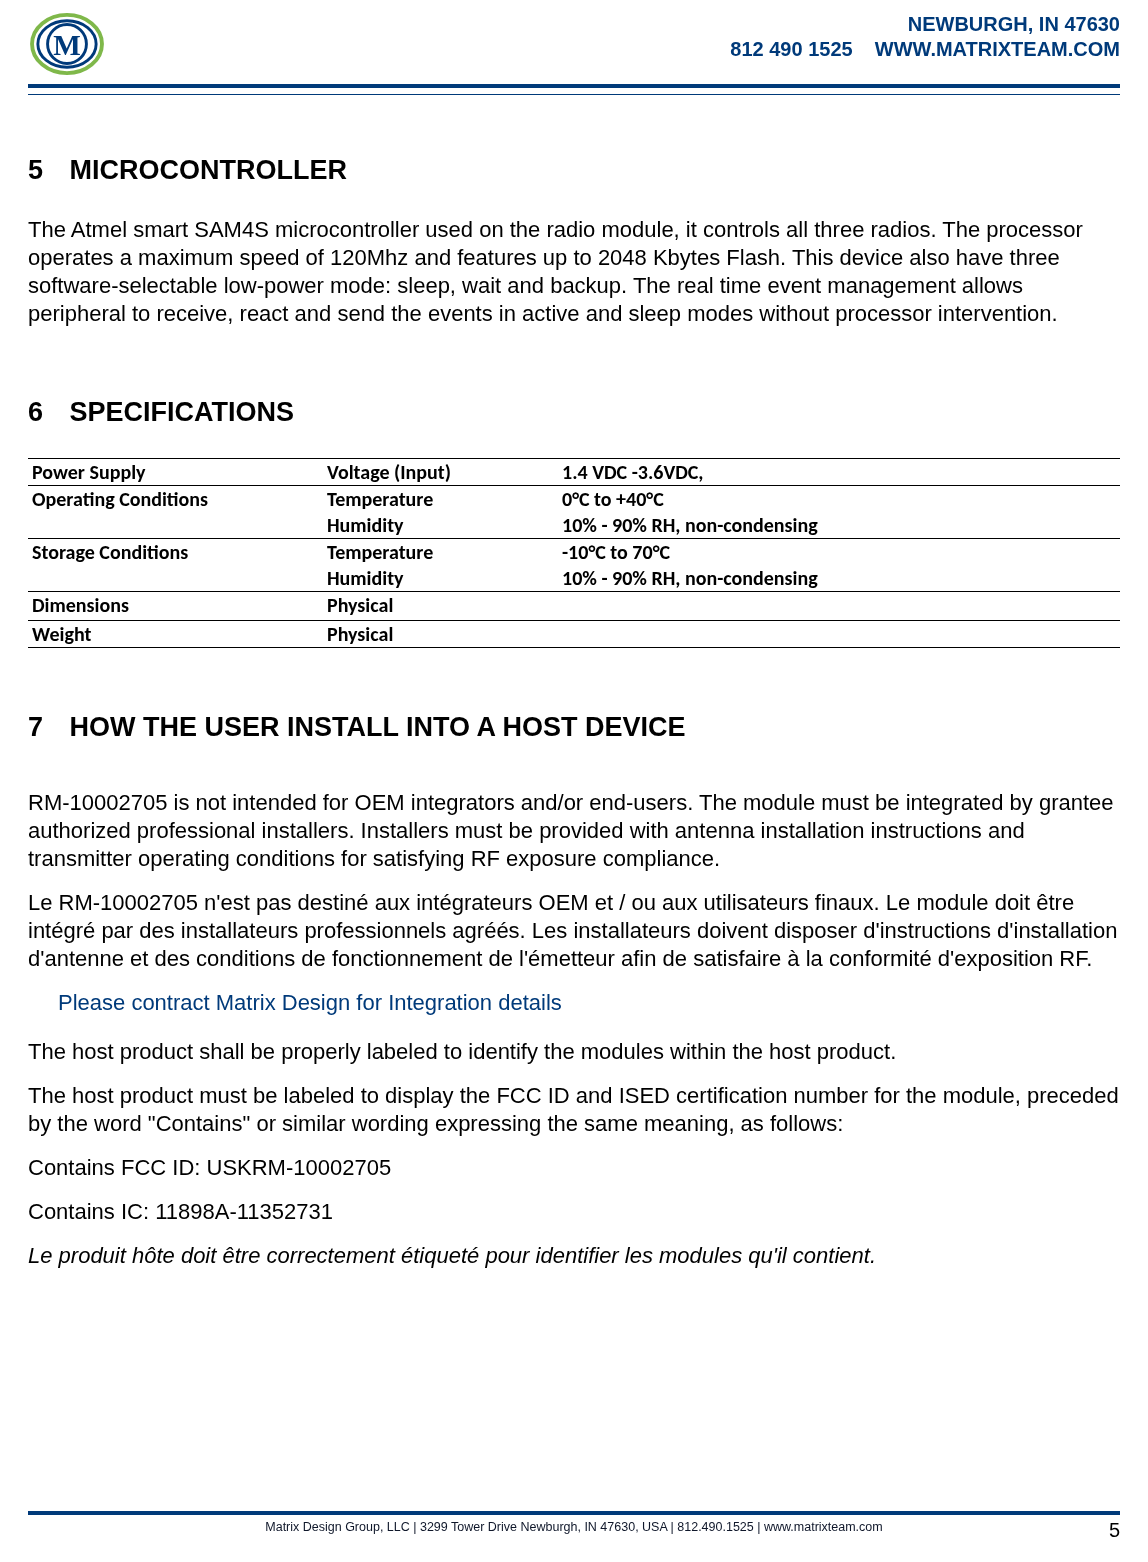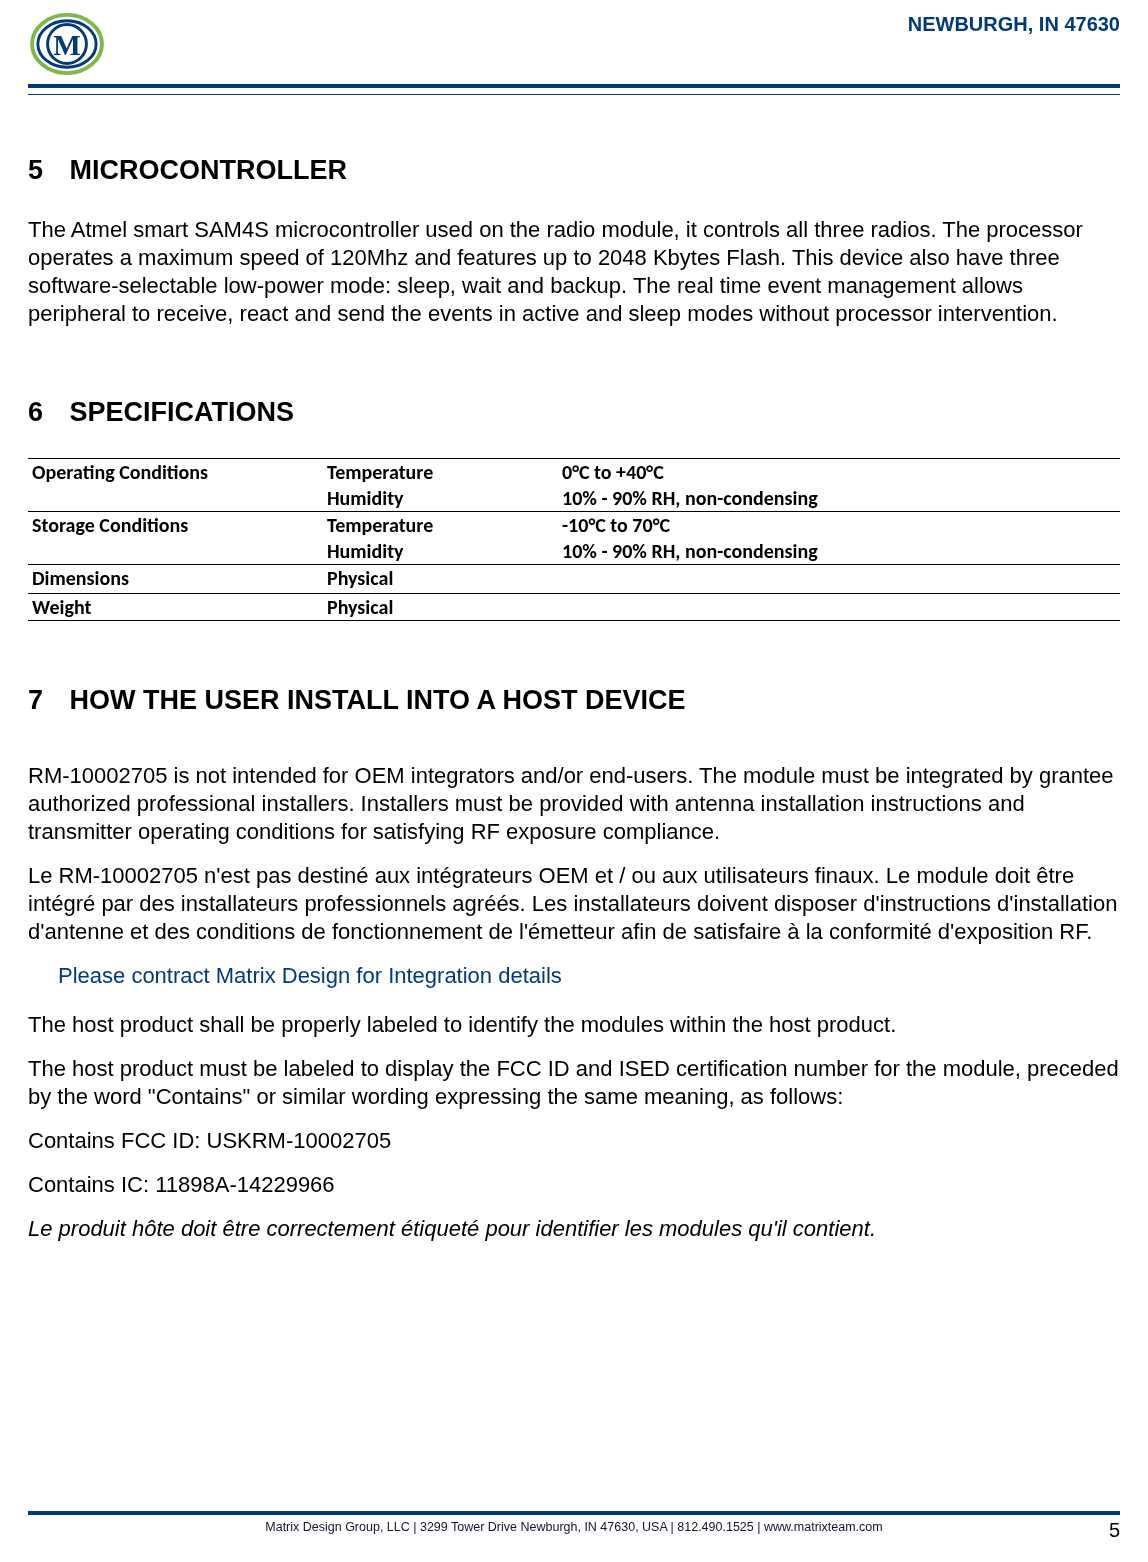--- a/index.html
+++ b/index.html
@@ -131,38 +131,44 @@
       <svg viewBox="0 0 80 70">
         <ellipse cx="40" cy="35" rx="36" ry="30" fill="none" stroke="#7fb84a" stroke-width="4"></ellipse>
         <ellipse cx="40" cy="35" rx="30" ry="24" fill="none" stroke="#003a7a" stroke-width="3"></ellipse>
         <circle cx="40" cy="35" r="20" fill="#fff" stroke="#003a7a" stroke-width="3"></circle>
         <text x="40" y="46" text-anchor="middle" font-family="Georgia,serif" font-weight="bold" font-size="30" fill="#003a7a">M</text>
       </svg>
     </div>
   </div>
   <div class="contact-block">
     <div>NEWBURGH, IN 47630</div>
+    <div class="contact-row2"><span>812 490 1525</span>    <span>WWW.MATRIXTEAM.COM</span></div>
   </div>
 </div>
 <div class="header-inner-line"></div>
 
 <h2 class="section">
   <span class="sec-num">5</span>
   <span>MICROCONTROLLER</span>
 </h2>
 <p class="body">The Atmel smart SAM4S microcontroller used on the radio module, it controls all three radios.  The processor operates a maximum speed of 120Mhz and features up to 2048 Kbytes Flash. This device also have three software-selectable low-power mode: sleep, wait and backup.  The real time event management allows peripheral to receive, react and send the events in active and sleep modes without processor intervention.</p>
 
 <div class="sec6-gap"></div>
 
 <h2 class="section">
   <span class="sec-num">6</span>
   <span>SPECIFICATIONS</span>
 </h2>
 <table class="spec">
   <tbody id="spec-body">
+      <tr class="divider">
+        <td class="col1">Power Supply</td>
+        <td class="col2">Voltage (Input)</td>
+        <td>1.4 VDC -3.6VDC,</td>
+      </tr>
       <tr class="divider">
         <td class="col1">Operating Conditions</td>
         <td class="col2">Temperature</td>
         <td>0°C to +40°C</td>
       </tr>
       <tr>
         <td class="col1"></td>
         <td class="col2">Humidity</td>
         <td>10% - 90% RH, non-condensing</td>
       </tr>
@@ -205,21 +211,21 @@
   <span class="sec-num">7</span>
   <span>HOW THE USER INSTALL INTO A HOST DEVICE</span>
 </h2>
 <div style="height:16px"></div>
 <p class="body">RM-10002705 is not intended for OEM integrators and/or end-users. The module must be integrated by grantee authorized professional installers. Installers must be provided with antenna installation instructions and transmitter operating conditions for satisfying RF exposure compliance.</p>
 <p class="body">Le RM-10002705 n'est pas destiné aux intégrateurs OEM et / ou aux utilisateurs finaux. Le module doit être intégré par des installateurs professionnels agréés. Les installateurs doivent disposer d'instructions d'installation d'antenne et des conditions de fonctionnement de l'émetteur afin de satisfaire à la conformité d'exposition RF.</p>
 <p class="contact-note">Please contract Matrix Design for Integration details</p>
 <p class="body">The host product shall be properly labeled to identify the modules within the host product.</p>
 <p class="body">The host product must be labeled to display the FCC ID and ISED certification number for the module, preceded by the word "Contains" or similar wording expressing the same meaning, as follows:</p>
 <p class="body">Contains FCC ID: USKRM-10002705</p>
-<p class="body">Contains IC: 11898A-14229966</p>
+<p class="body">Contains IC: 11898A-11352731</p>
 <p class="body italic">Le produit hôte doit être correctement étiqueté pour identifier les modules qu'il contient.</p>
 
 <div class="footer">
   <div class="footer-line"></div>
   <div class="footer-inner">
     <div style="width:20px"></div>
     <div class="footer-text">
       <div>Matrix Design Group, LLC | 3299 Tower Drive Newburgh, IN 47630, USA | 812.490.1525 | www.matrixteam.com</div>
     </div>
     <div class="page-num">5</div>

